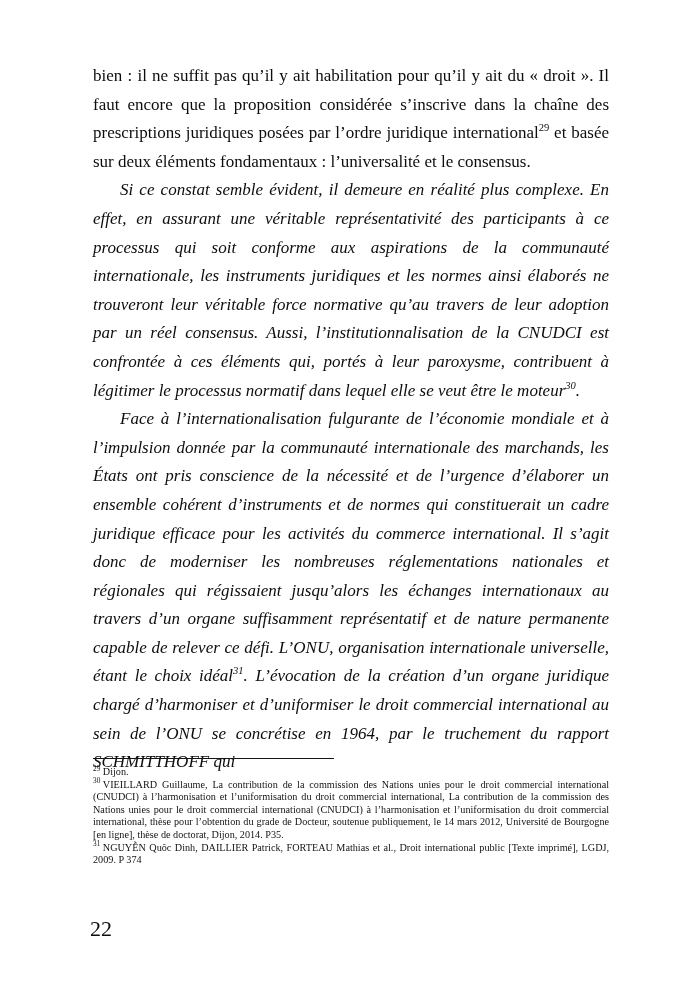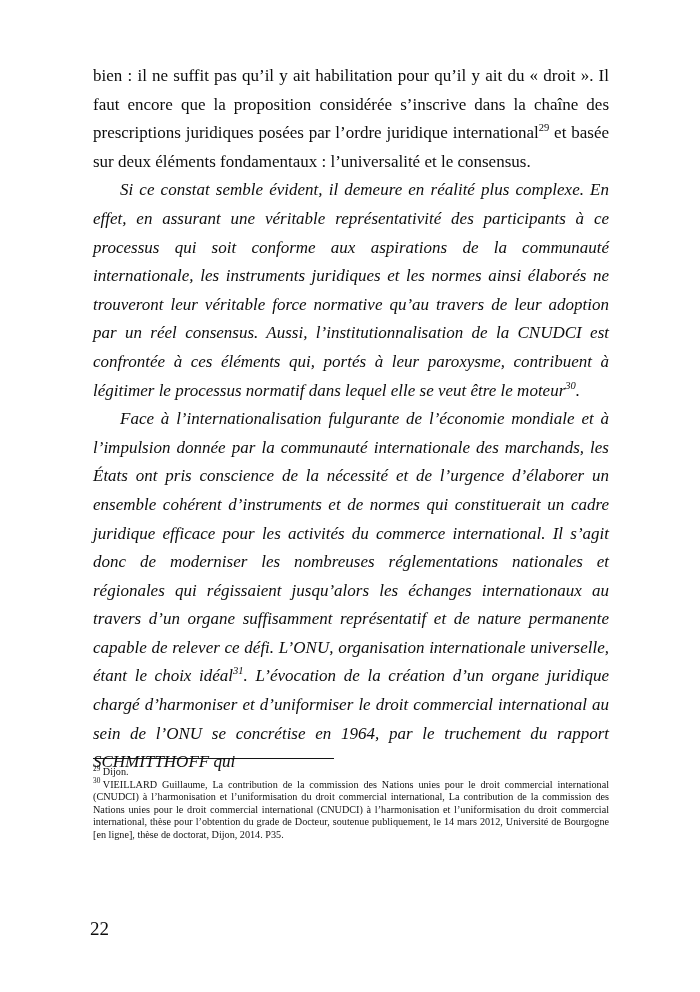--- a/index.html
+++ b/index.html
@@ -66,21 +66,21 @@
   .footnote .fn-marker {
     font-size: 7.3px;
     vertical-align: super;
     line-height: 0;
     margin-right: 2.5px;
   }
   .page-number {
     position: absolute;
     left: 90px;
     top: 918px;
-    font-size: 19px;
+    font-size: 22px;
     line-height: 22px;
     color: #0d0d0d;
   }
 </style>
 </head>
 <body>
 
 <div class="page">
 
   <div class="body-area">
@@ -103,17 +103,20 @@
     <hr class="footnote-rule">
 
     <p class="footnote">
       <span class="fn-marker">29</span><span>Dijon.</span>
     </p>
 
     <p class="footnote">
       <span class="fn-marker">30</span><span>VIEILLARD Guillaume, La contribution de la commission des Nations unies pour le droit commercial international (CNUDCI) à l’harmonisation et l’uniformisation du droit commercial international, La contribution de la commission des Nations unies pour le droit commercial international (CNUDCI) à l’harmonisation et l’uniformisation du droit commercial international, thèse pour l’obtention du grade de Docteur, soutenue publiquement, le 14 mars 2012, Université de Bourgogne [en ligne], thèse de doctorat, Dijon, 2014. P35.</span>
     </p>
 
+    <p class="footnote">
+      <span class="fn-marker">31</span><span>NGUYỄN Quôc Dinh, DAILLIER Patrick, FORTEAU Mathias et al., Droit international public [Texte imprimé], LGDJ, 2009. P 374</span>
+    </p>
   </div>
 
   <div class="page-number">22</div>
 
 </div>
 
 </body></html>

